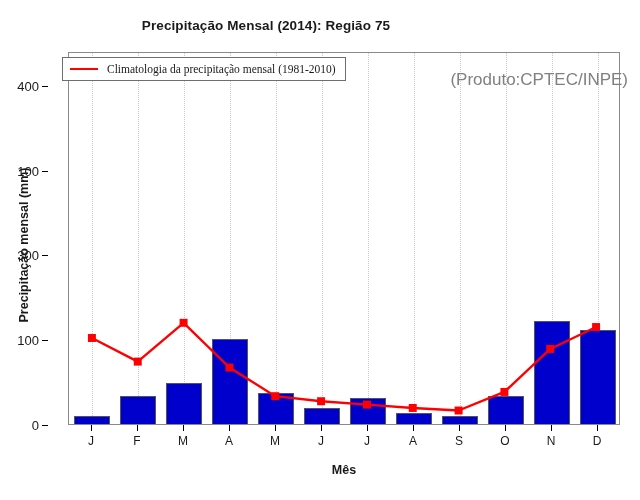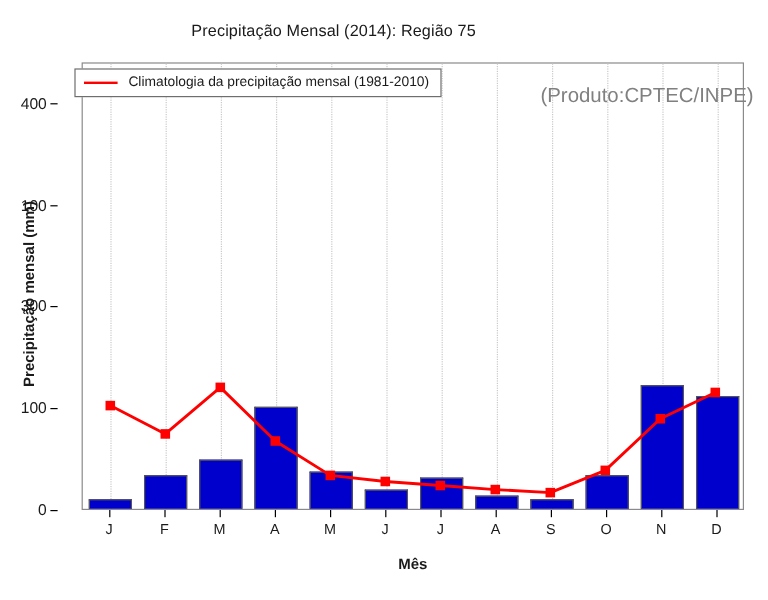--- a/index.html
+++ b/index.html
@@ -11,24 +11,24 @@
     overflow: hidden;
   }
   #figure {
     position: relative;
     width: 640px;
     height: 500px;
     background: #ffffff;
   }
   #chart-title {
     position: absolute;
-    top: 18px; left: 16px; width: 524px;
+    top: 18px; left: 4px; width: 524px;
     text-align: center;
     font-size: 13.5px;
-    font-weight: normal;
+    font-weight: bold;
     color: #1a1a1a;
     letter-spacing: 0.1px;
   }
   
   #plot-area {
     position: absolute;
     left: 68px; top: 52px;
     width: 552px; height: 373px;
     border: 1px solid #8a8a8a;
     background: #ffffff;
@@ -116,20 +116,21 @@
   }
   #legend-swatch {
     display: block;
     width: 28px; height: 0;
     border-top: 2.2px solid #FF0000;
   }
   #legend-label {
     font-size: 11.5px;
     color: #1a1a1a;
     white-space: nowrap;
+    font-family: Liberation Serif, serif;
   }
   
   #credit {
     position: absolute;
     right: 12px; top: 70px;
     font-size: 17px;
     color: #808080;
     z-index: 6;
   }
 </style>

